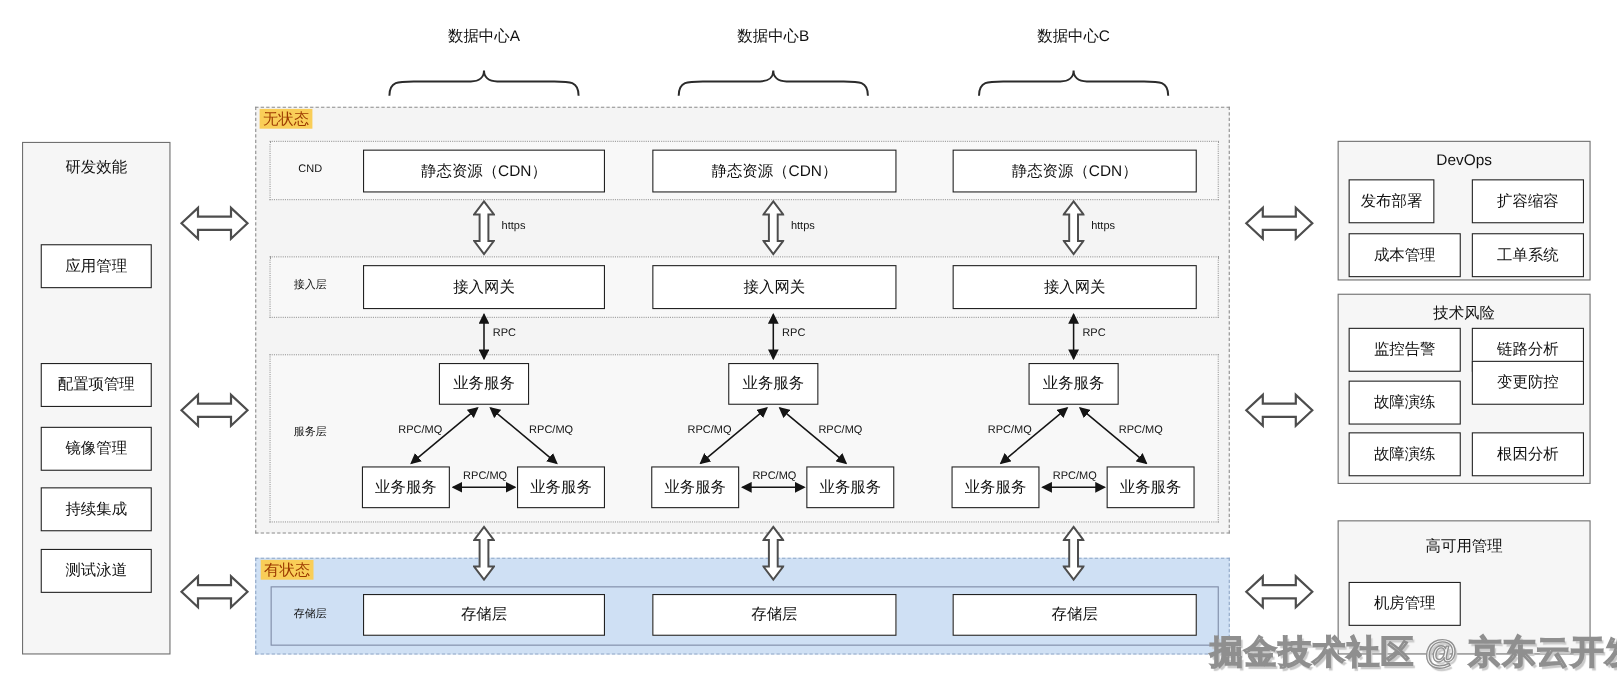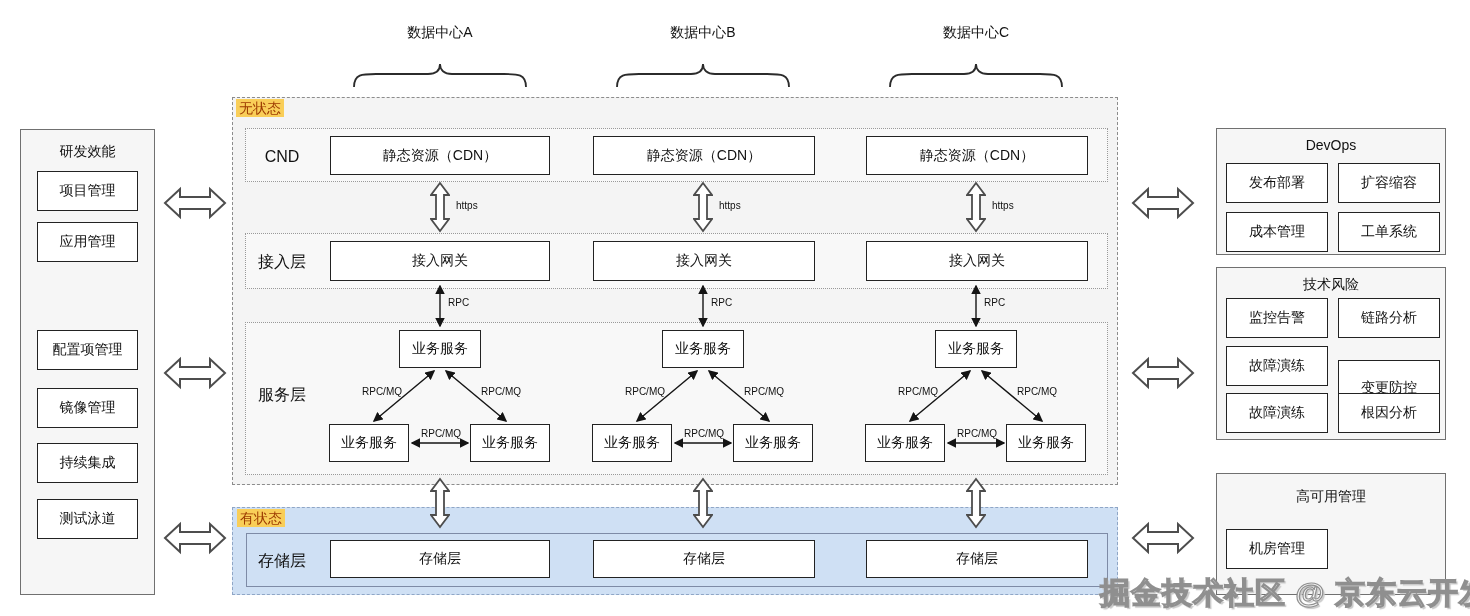--- a/index.html
+++ b/index.html
@@ -7,42 +7,41 @@
          font-family:"Liberation Sans","DejaVu Sans",sans-serif;color:#111}
   .box{position:absolute;background:#fff;border:1.5px solid #222;box-sizing:border-box;
        display:flex;align-items:center;justify-content:center;font-size:14px;white-space:nowrap;z-index:4}
   .panel{position:absolute;background:#f6f6f6;border:1.5px solid #707070;box-sizing:border-box;z-index:2}
   .ptitle{position:absolute;left:0;width:100%;text-align:center;font-size:14px;color:#111}
   .region{position:absolute;box-sizing:border-box;z-index:1}
   .r-stateless{background:#f4f4f4;border:1.5px dashed #8c8c8c}
   .r-stateful{background:#cfe0f4;border:1.5px dashed #8fa6c6}
   .row{position:absolute;border:1.5px dotted #999;background:#f8f8f8;box-sizing:border-box;z-index:2}
   .row-storage{position:absolute;border:1.5px solid #7e8ba6;box-sizing:border-box;z-index:2}
-  .rowlabel{position:absolute;font-size:16px;display:flex;align-items:center;justify-content:center;z-index:3;white-space:nowrap}
+  .rowlabel{position:absolute;font-size:10px;display:flex;align-items:center;justify-content:center;z-index:3;white-space:nowrap}
   .tag{position:absolute;font-size:14px;line-height:18px;padding:0 3px;background:#f9ce58;color:#9c3a00;z-index:6;white-space:nowrap}
   .dclabel{position:absolute;font-size:14px;transform:translateX(-50%);white-space:nowrap;z-index:3}
   .alabel{position:absolute;font-size:10px;white-space:nowrap;z-index:6}
   .alabel.ctr{transform:translate(-50%,-50%)}
   svg.overlay{position:absolute;left:0;top:0;z-index:5;pointer-events:none}
   .watermark{position:absolute;font-size:30px;font-weight:bold;white-space:nowrap;z-index:9;
              color:#f4f4f4;-webkit-text-stroke:1.2px #8f8f8f;text-shadow:2px 2px 1px #c9c9c9;letter-spacing:1px}
 </style>
 </head>
 <body>
 
 <div class="stage">
 
   <div class="dclabel" style="left:440px;top:24px">数据中心A</div>
   <div class="dclabel" style="left:703px;top:24px">数据中心B</div>
   <div class="dclabel" style="left:976px;top:24px">数据中心C</div>
 
   <div class="panel" style="left:20px;top:129px;width:135px;height:466px">
     <div class="ptitle" style="top:13px">研发效能</div>
   </div>
-  <div class="box" style="left:37px;top:171px;width:101px;height:40px">项目管理</div>
   <div class="box" style="left:37px;top:222px;width:101px;height:40px">应用管理</div>
   <div class="box" style="left:37px;top:330px;width:101px;height:40px">配置项管理</div>
   <div class="box" style="left:37px;top:388px;width:101px;height:40px">镜像管理</div>
   <div class="box" style="left:37px;top:443px;width:101px;height:40px">持续集成</div>
   <div class="box" style="left:37px;top:499px;width:101px;height:40px">测试泳道</div>
 
   <div class="region r-stateless" style="left:232px;top:97px;width:886px;height:388px"></div>
   <div class="tag" style="left:236px;top:99px">无状态</div>
 
   <div class="row" style="left:245px;top:128px;width:863px;height:54px"></div>
@@ -93,32 +92,32 @@
   <div class="tag" style="left:237px;top:509px">有状态</div>
   <div class="row-storage" style="left:246px;top:533px;width:862px;height:54px"></div>
   <div class="rowlabel" style="left:252px;top:551px;width:60px">存储层</div>
   <div class="box" style="left:330px;top:540px;width:220px;height:38px">存储层</div>
   <div class="box" style="left:593px;top:540px;width:222px;height:38px">存储层</div>
   <div class="box" style="left:866px;top:540px;width:222px;height:38px">存储层</div>
 
   <div class="panel" style="left:1216px;top:128px;width:230px;height:127px">
     <div class="ptitle" style="top:8px">DevOps</div>
   </div>
-  <div class="box" style="left:1226px;top:163px;width:102px;height:40px">发布部署</div>
+  <div class="box" style="left:1226px;top:163px;width:78px;height:40px">发布部署</div>
   <div class="box" style="left:1338px;top:163px;width:102px;height:40px">扩容缩容</div>
   <div class="box" style="left:1226px;top:212px;width:102px;height:40px">成本管理</div>
   <div class="box" style="left:1338px;top:212px;width:102px;height:40px">工单系统</div>
 
   <div class="panel" style="left:1216px;top:267px;width:230px;height:173px">
     <div class="ptitle" style="top:8px">技术风险</div>
   </div>
   <div class="box" style="left:1226px;top:298px;width:102px;height:40px">监控告警</div>
   <div class="box" style="left:1338px;top:298px;width:102px;height:40px">链路分析</div>
   <div class="box" style="left:1226px;top:346px;width:102px;height:40px">故障演练</div>
-  <div class="box" style="left:1338px;top:360px;width:102px;height:56px">变更防控</div>
+  <div class="box" style="left:1338px;top:328px;width:102px;height:40px">变更防控</div>
   <div class="box" style="left:1226px;top:393px;width:102px;height:40px">故障演练</div>
   <div class="box" style="left:1338px;top:393px;width:102px;height:40px">根因分析</div>
 
   <div class="panel" style="left:1216px;top:473px;width:230px;height:122px">
     <div class="ptitle" style="top:14px">高可用管理</div>
   </div>
   <div class="box" style="left:1226px;top:529px;width:102px;height:40px">机房管理</div>
 
   <svg class="overlay" width="1470" height="616" viewBox="0 0 1470 616">
     <defs>

